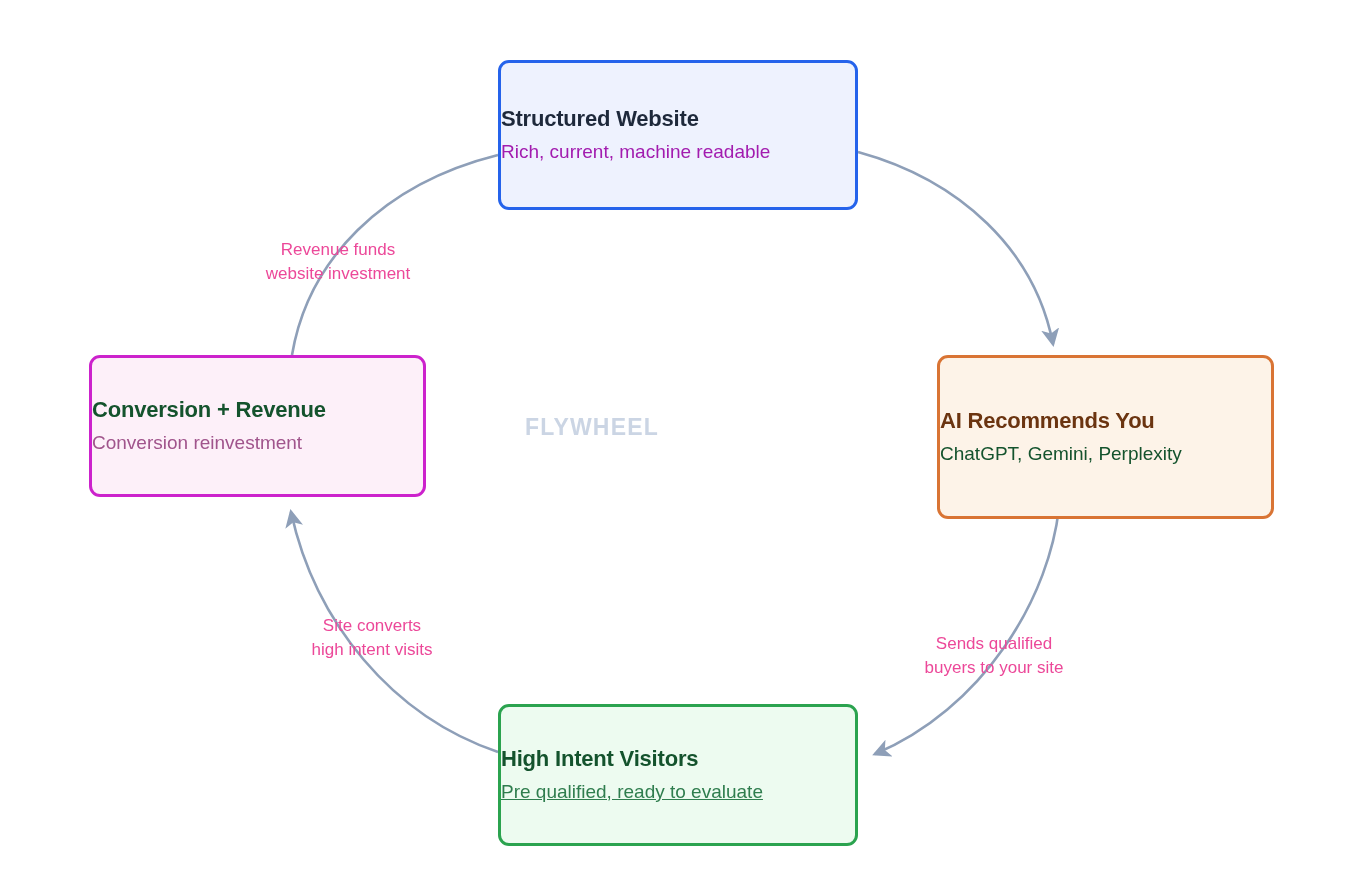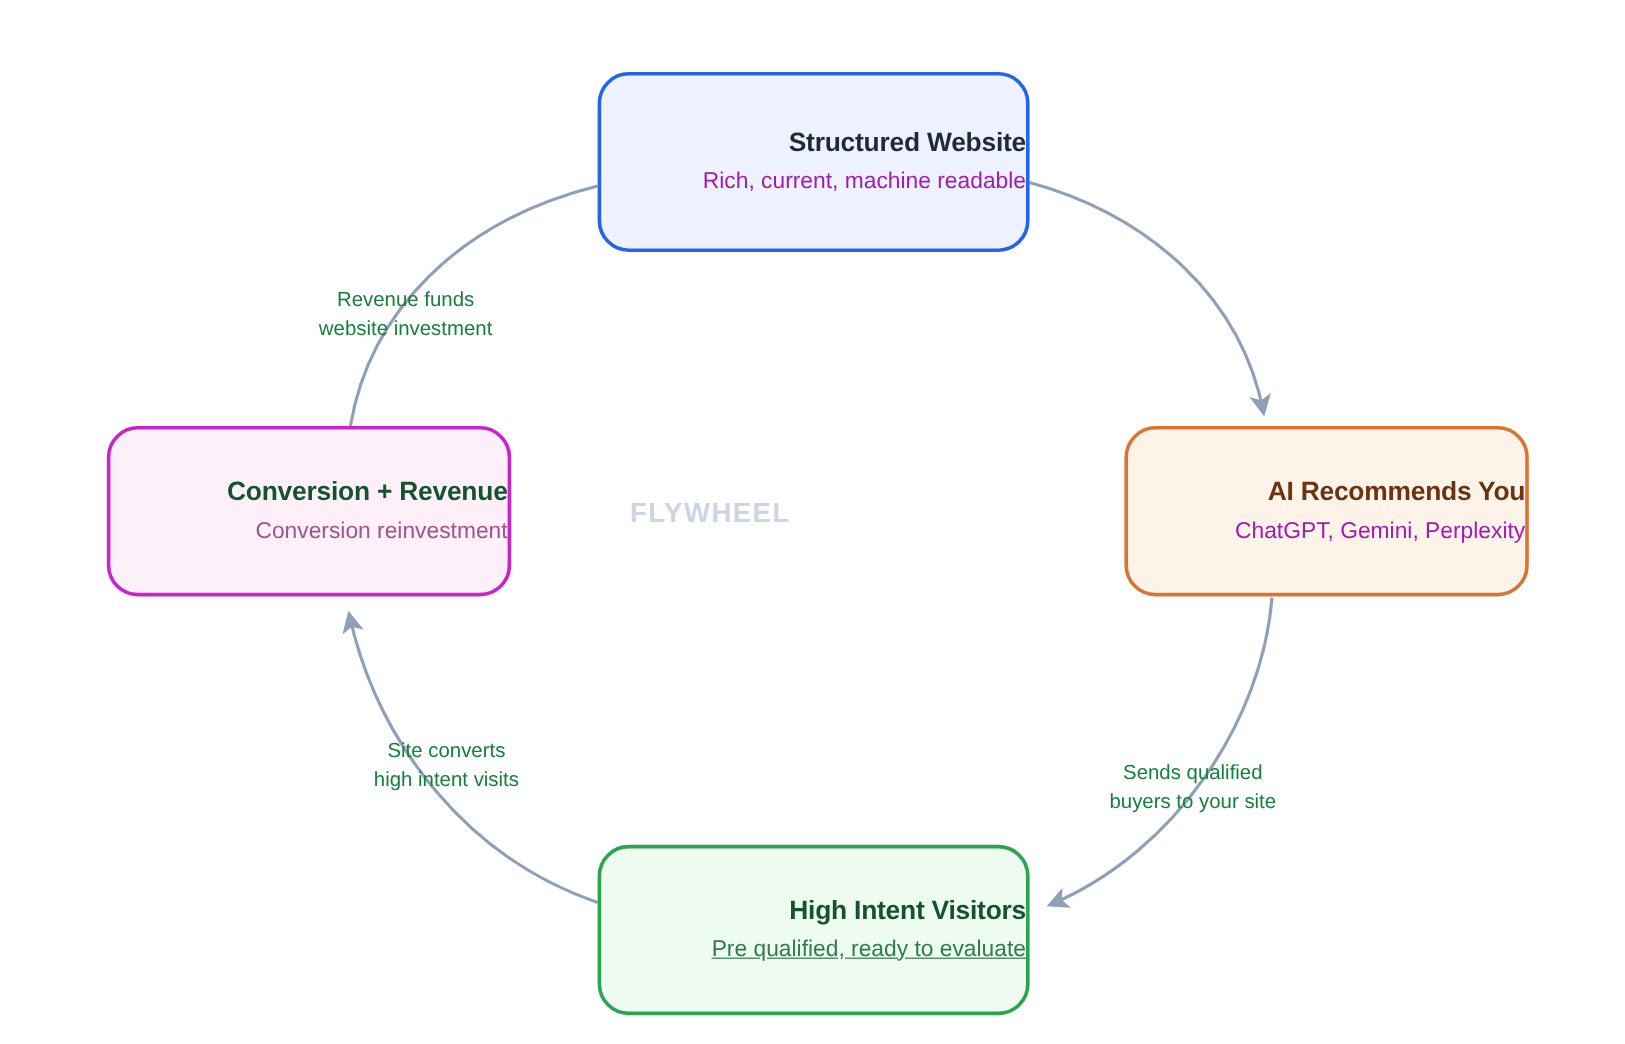--- a/index.html
+++ b/index.html
@@ -24,26 +24,26 @@
   svg.edges {
     position: absolute;
     left: 0;
     top: 0;
     width: 1354px;
     height: 870px;
   }
   .node {
     position: absolute;
     box-sizing: border-box;
-    border-radius: 26px;
+    border-radius: 11px;
     border-width: 3px;
     border-style: solid;
     display: flex;
     flex-direction: column;
-    align-items: flex-end;
+    align-items: flex-start;
     justify-content: center;
     text-align: center;
   }
   .node-title {
     font-size: 22px;
     font-weight: bold;
     line-height: 1.2;
     letter-spacing: -0.2px;
     margin-bottom: 8px;
     white-space: nowrap;
@@ -59,50 +59,50 @@
   #node-structured-website {
     left: 498px; top: 60px; width: 360px; height: 150px;
     background: #EEF2FE;
     border-color: #2563EB;
   }
   #node-structured-website .node-title { color: #1E293B; }
   #node-structured-website .node-sub { color: #a21caf; }
 
   
   #node-ai-recommends-you {
-    left: 937px; top: 355px; width: 337px; height: 142px;
+    left: 937px; top: 355px; width: 337px; height: 164px;
     background: #FDF3E8;
     border-color: #D97434;
   }
   #node-ai-recommends-you .node-title { color: #6B3410; }
-  #node-ai-recommends-you .node-sub { color: #a21caf; }
+  #node-ai-recommends-you .node-sub { color: #14532d; }
 
   
   #node-high-intent-visitors {
     left: 498px; top: 704px; width: 360px; height: 142px;
     background: #EDFBF0;
     border-color: #2BA34F;
   }
-  #node-high-intent-visitors .node-title { color: #14532D; margin-left: 28px; }
+  #node-high-intent-visitors .node-title { color: #14532D; }
   #node-high-intent-visitors .node-sub { color: #2F7D4E; text-decoration: underline; }
 
   
   #node-conversion-revenue {
     left: 89px; top: 355px; width: 337px; height: 142px;
     background: #FDF0F9;
     border-color: #CC22CC;
   }
   #node-conversion-revenue .node-title { color: #14532d; }
   #node-conversion-revenue .node-sub { color: #A0548C; }
 
   .edge-label {
     position: absolute;
     font-size: 17px;
     line-height: 24px;
-    color: #15803d;
+    color: #ec4899;
     text-align: center;
     white-space: pre-line;
   }
   #label-website-to-ai { left: 874px; top: 238px; width: 200px; text-align: left; }
   #label-ai-to-visitors { left: 884px; top: 632px; width: 220px; text-align: center; }
   #label-visitors-to-conversion { left: 272px; top: 614px; width: 200px; }
   #label-conversion-to-website { left: 238px; top: 238px; width: 200px; text-align: center; }
 
   #center-caption {
     position: absolute;

